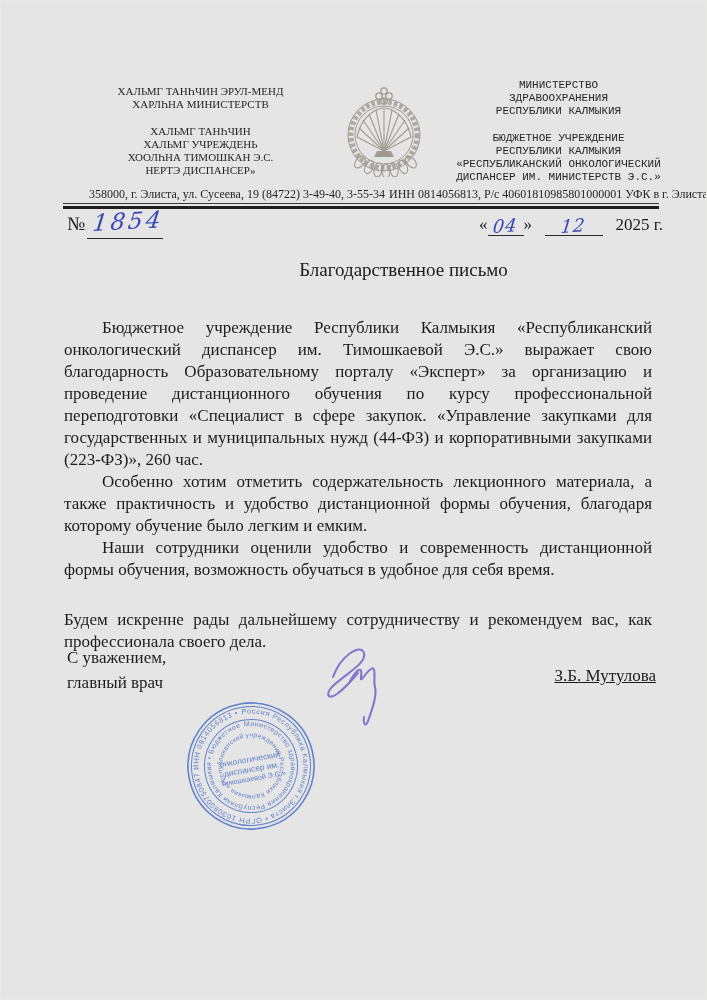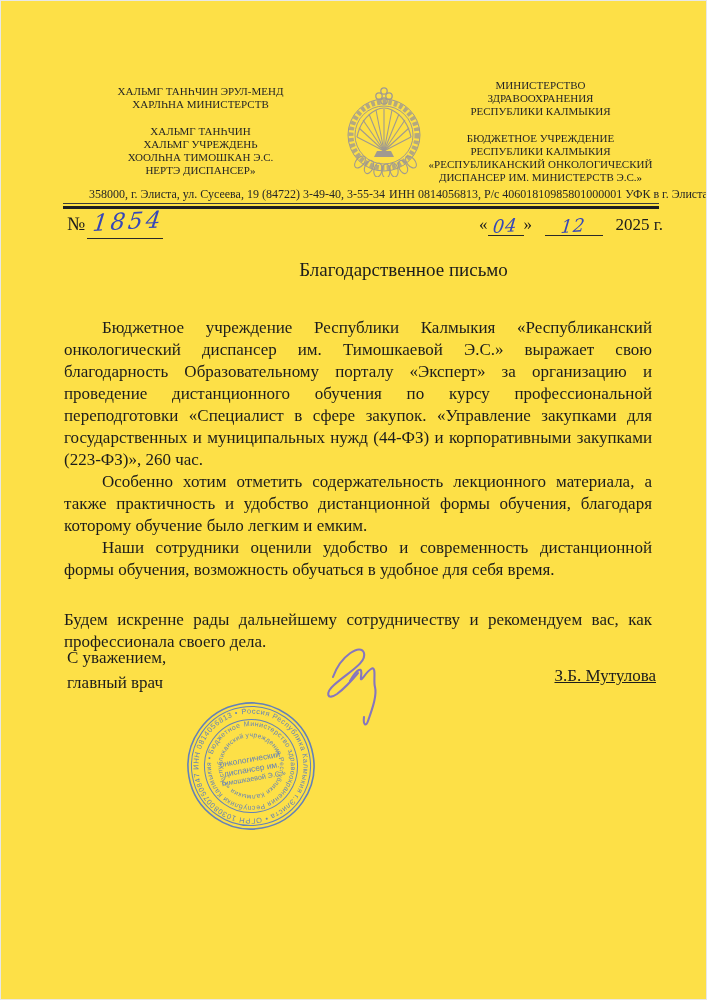--- a/index.html
+++ b/index.html
@@ -1,27 +1,27 @@
 <!DOCTYPE html>
 <html><head>
 <meta charset="utf-8">
 <style>
   html,body{margin:0;padding:0;background:#ffffff;}
   .page{
     position:relative;width:707px;height:1000px;margin:0 auto;
-    background:#fde047;border:1px solid #e8e8e6;box-sizing:border-box;
+    background:#e5e5e5;border:1px solid #e8e8e6;box-sizing:border-box;
     font-family:"Liberation Serif","DejaVu Serif",serif;color:#1c1c1c;
     overflow:hidden;
   }
   
   .hdr-col{position:absolute;text-align:center;font-size:11px;line-height:13px;color:#262626;}
   .hdr-col .blk{margin:0;}
   .hdr-col .gap{height:14px;}
   .hdr-left{left:62px;top:84px;width:275px;}
-  .hdr-right{left:422px;top:78px;width:235px;}
+  .hdr-right{left:440px;top:78px;width:235px;font-family:Liberation Mono, monospace;}
   .emblem{position:absolute;left:337px;top:84px;width:92px;height:92px;}
   .addr{position:absolute;top:170px;font-size:12px;color:#262626;white-space:nowrap;margin-top:16px;}
   .addr-left{left:88px;}
   .addr-right{left:388px;}
   .rule{position:absolute;left:62px;width:596px;top:202px;height:2px;
         border-top:1.5px solid #3a3a3a;border-bottom:3px solid #1f1f1f;}
   
   .noline{position:absolute;left:66px;top:212px;font-size:19px;}
   .no-underline{position:absolute;left:86px;top:237px;width:76px;border-bottom:1.3px solid #2a2a2a;}
   .hand{font-family:"DejaVu Serif",serif;font-style:italic;color:#3647b8;}

